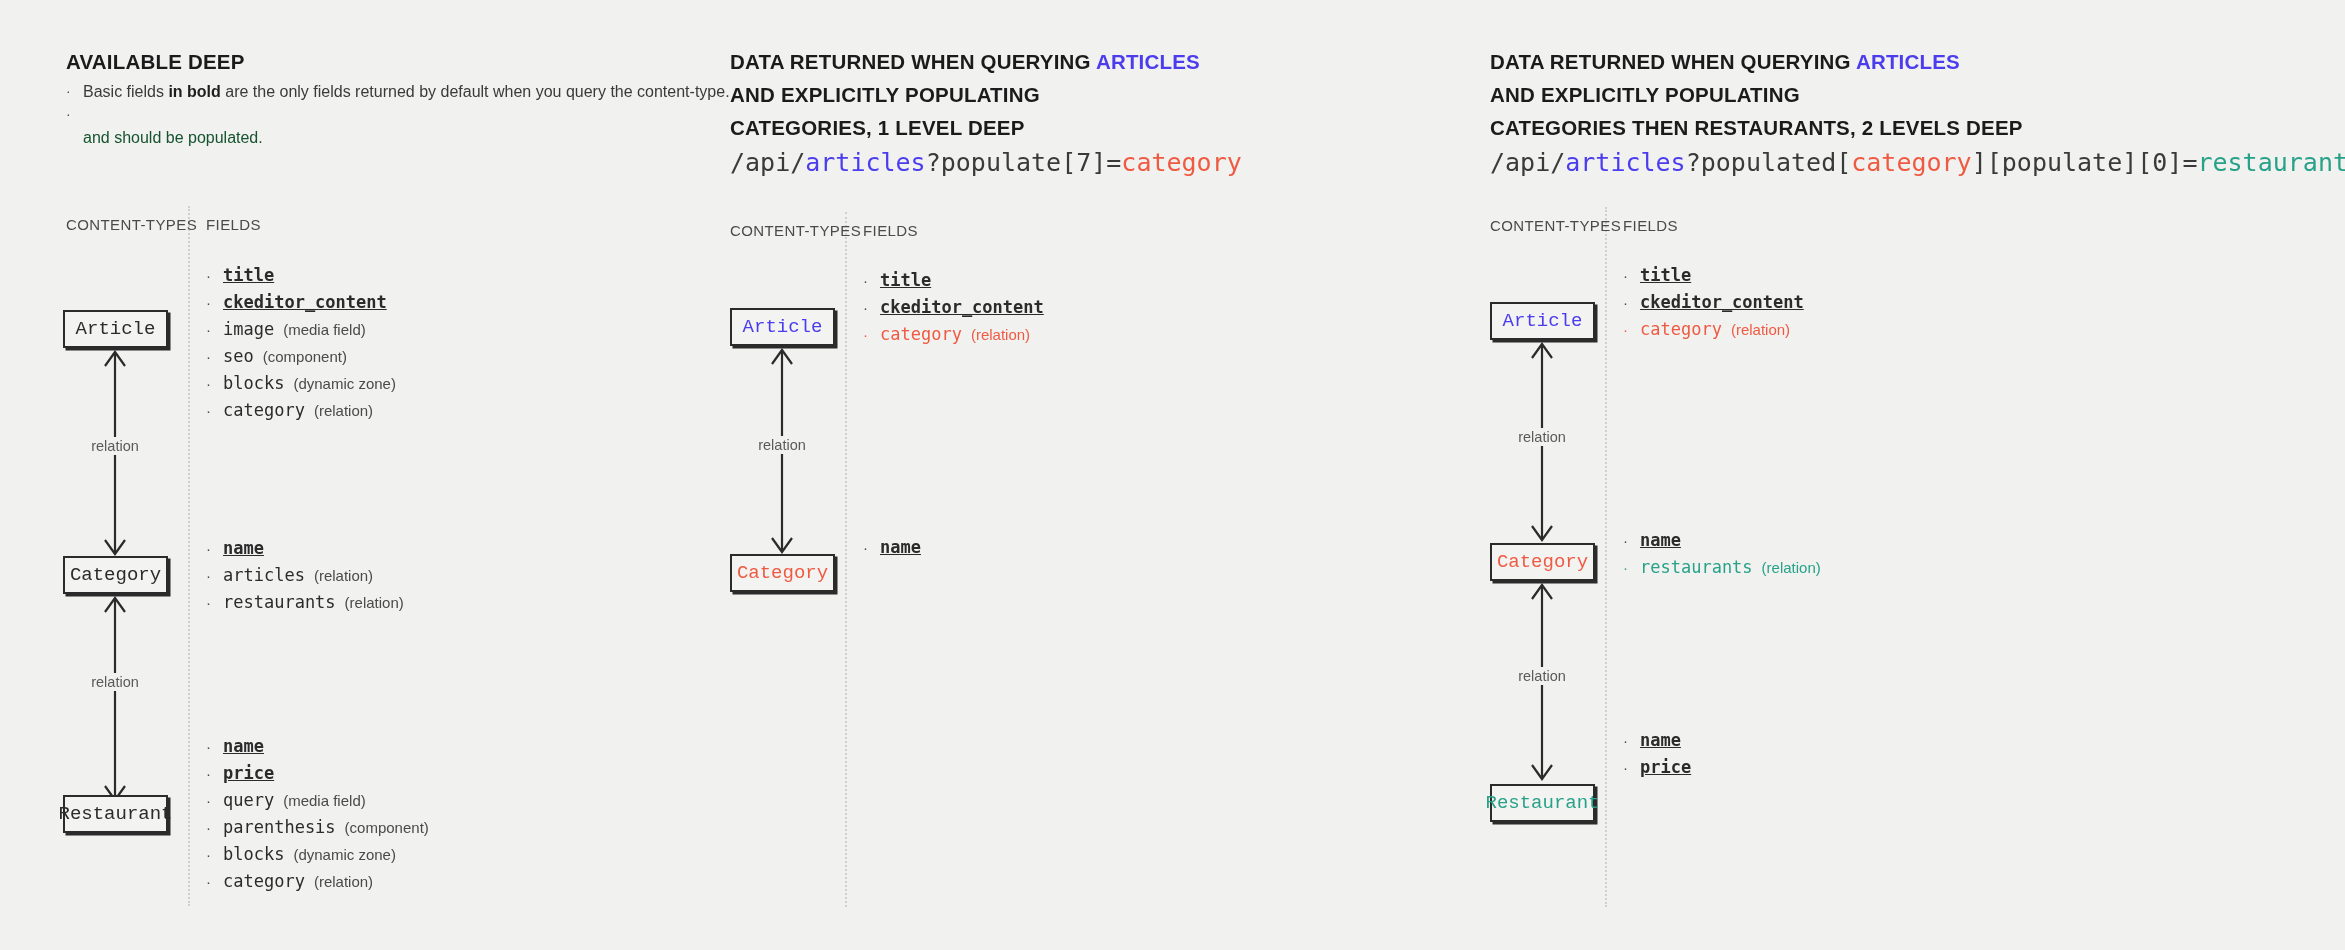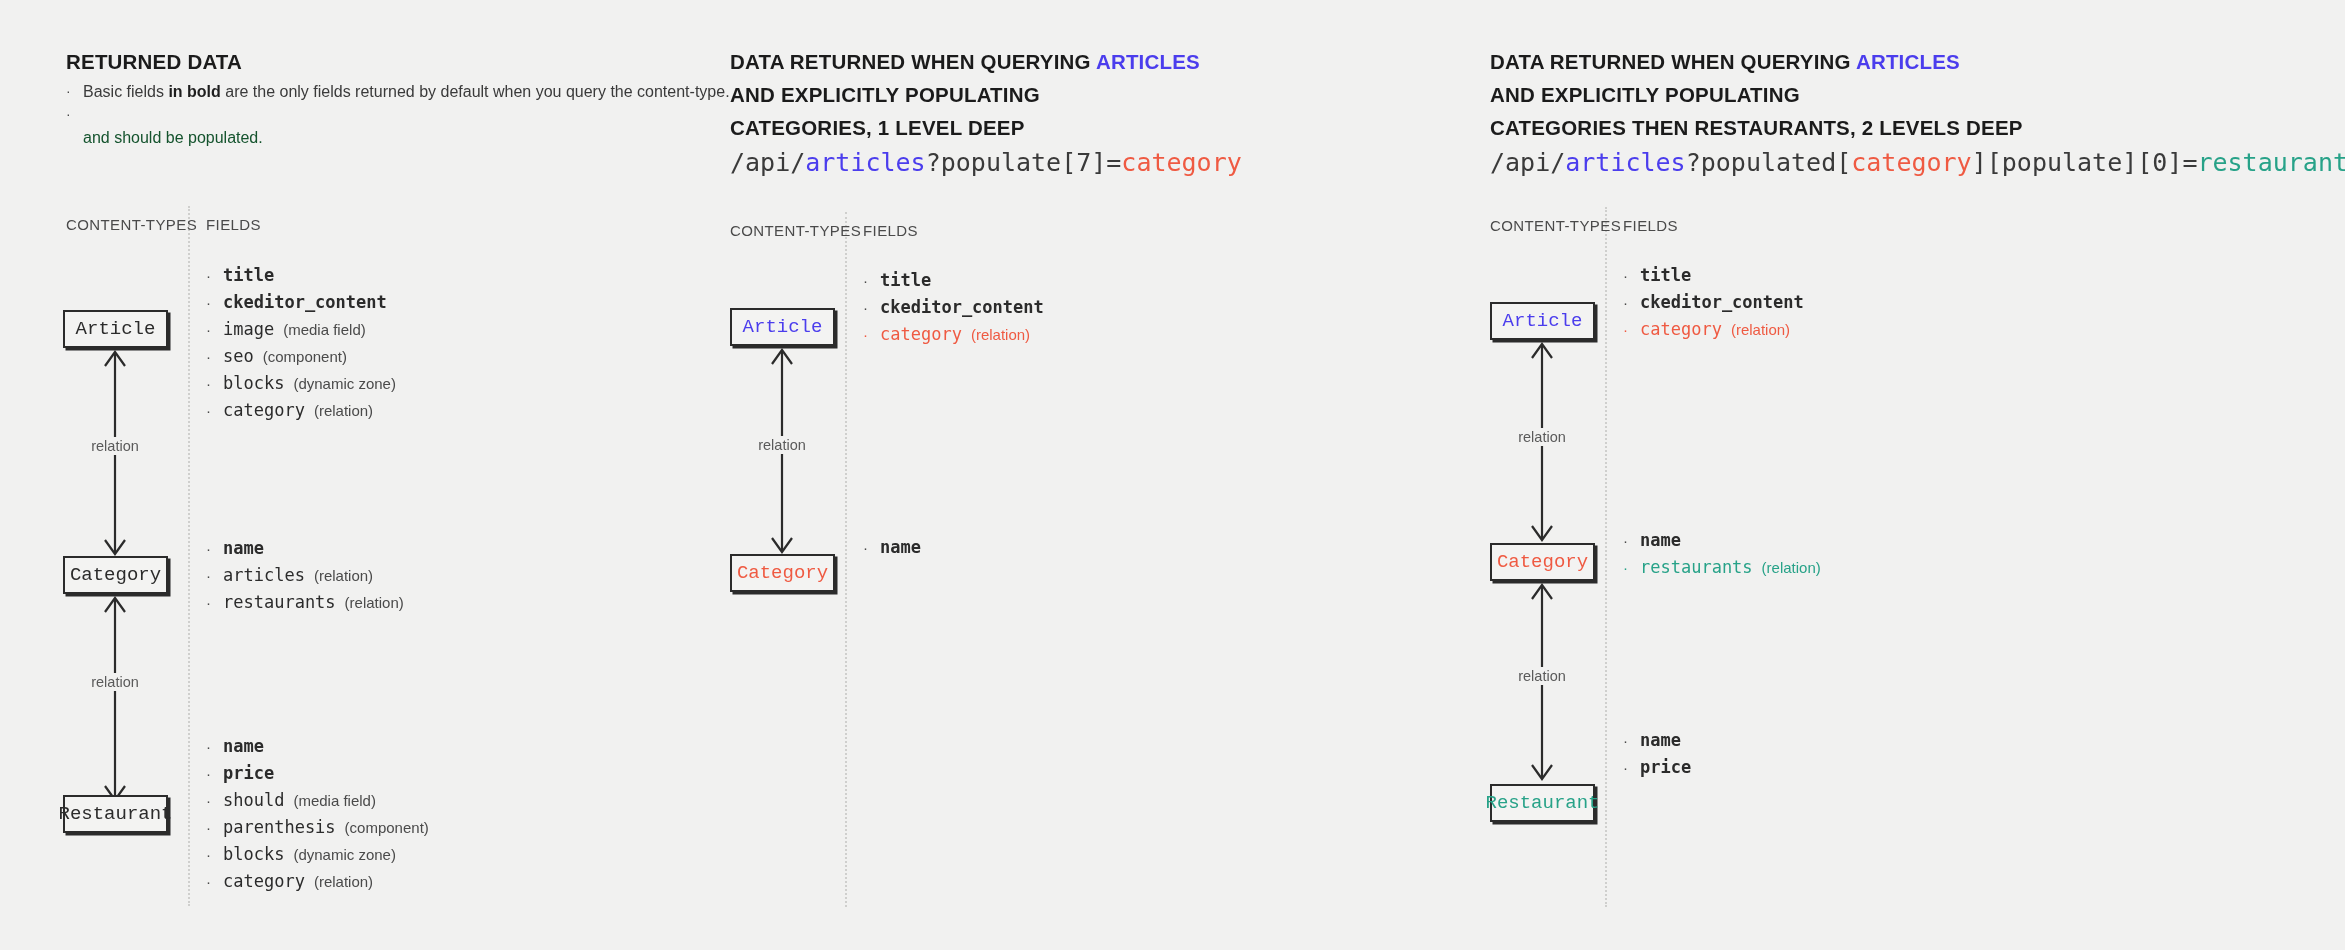--- a/index.html
+++ b/index.html
@@ -97,21 +97,21 @@
   .bullet{
     width:17px;flex:0 0 17px;
     font-size:15px;color:#4a4a4a;
     line-height:27px;
   }
   .fname{
     font-family:"DejaVu Sans Mono","Liberation Mono",monospace;
     font-size:17px;
     color:#2b2b2b;
   }
-  .field.bold .fname{font-weight:bold;}
+  .field.bold .fname{font-weight:bold;text-decoration:underline;}
   .ftype{
     font-family:"Liberation Sans", sans-serif;
     font-size:15px;
     color:#4a4a4a;
     margin-left:9px;
   }
   .field.c-orange .fname,.field.c-orange .ftype,.field.c-orange .bullet{color:#ef5a42;}
   .field.c-teal .fname,.field.c-teal .ftype,.field.c-teal .bullet{color:#27a288;}
 
   
@@ -124,21 +124,21 @@
   .intro .cont{margin-left:17px;font-size:16px;line-height:23px;color:#14532d;}
   .intro b{font-weight:bold;color:#1e1e1e;}
 </style>
 </head>
 <body>
 
 <div class="page">
 
   <div class="col" id="col-1">
 
-    <div class="heading" style="left:66px;top:45px;">RETURNED DATA</div>
+    <div class="heading" style="left:66px;top:45px;">AVAILABLE DEEP</div>
 
     <div class="intro">
       <div class="line">
         <span class="bullet">·</span>
         <span><span>Basic fields </span><b>in bold</b><span> are the only fields returned by default when you query the content-type.</span></span>
       </div>
       <div class="line">
         <span class="bullet">·</span>
       </div>
       <div class="cont">and should be populated.</div>
@@ -231,21 +231,21 @@
       <div class="field bold">
           <span class="bullet">·</span>
           <span class="fname">name</span>
         </div>
       <div class="field bold">
           <span class="bullet">·</span>
           <span class="fname">price</span>
         </div>
       <div class="field">
           <span class="bullet">·</span>
-          <span class="fname">should</span>
+          <span class="fname">query</span>
           <span class="ftype">(media field)</span>
         </div>
       <div class="field">
           <span class="bullet">·</span>
           <span class="fname">parenthesis</span>
           <span class="ftype">(component)</span>
         </div>
       <div class="field">
           <span class="bullet">·</span>
           <span class="fname">blocks</span>

